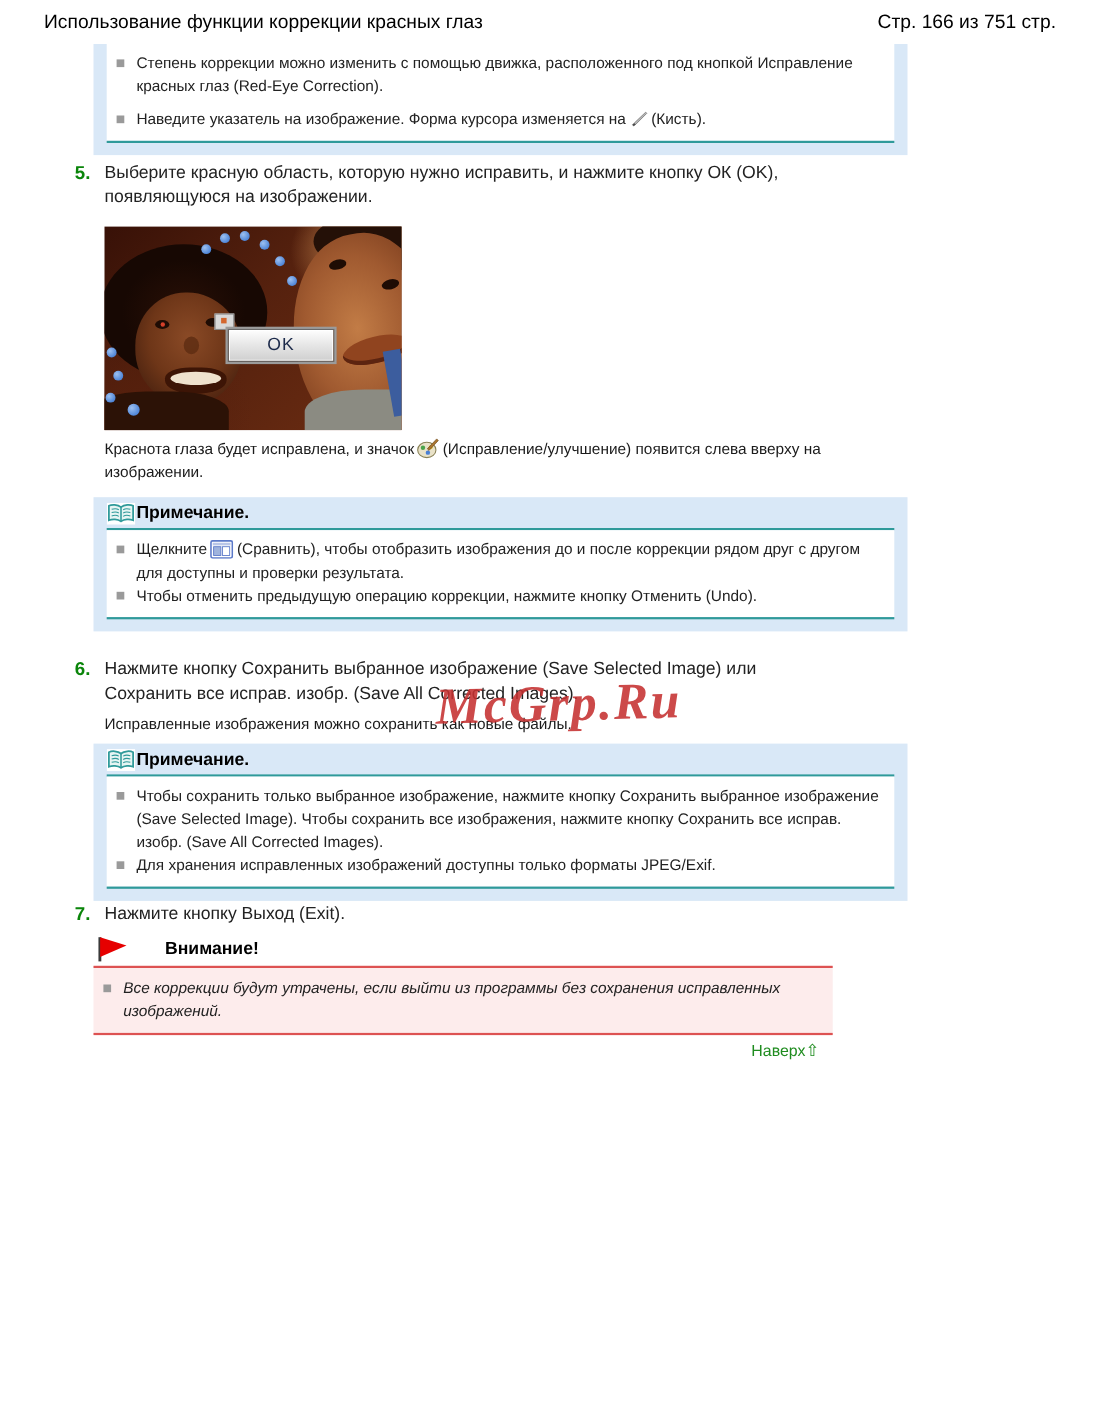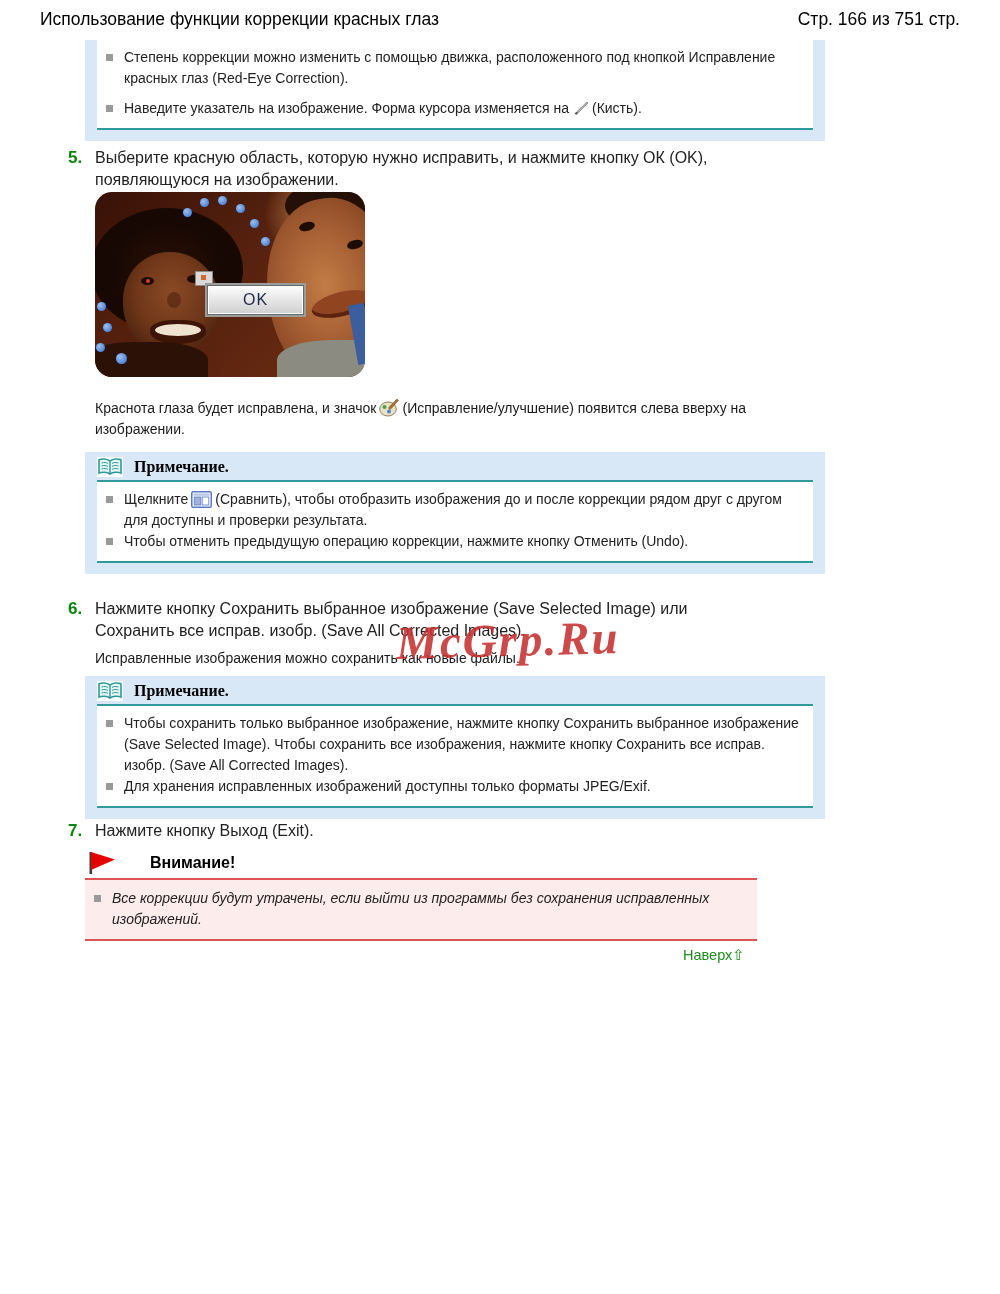--- a/index.html
+++ b/index.html
@@ -18,35 +18,34 @@
   .blue-panel{left:85px;width:740px;background:var(--blue-panel);}
   .white-inner{margin:0 12px;background:#ffffff;padding:7px 0 9px 0;}
   .teal-line{height:2px;background:var(--teal);margin:0 12px;}
 
   .bullet-item{position:relative;padding:0 6px 0 27px;font-size:14px;line-height:21px;color:#222;}
   .bullet-item + .bullet-item{margin-top:9px;}
   .bullet-item.tight + .bullet-item.tight{margin-top:0;}
   .sq{position:absolute;left:9px;top:7px;width:7px;height:7px;background:#9a9a9a;}
 
   
-  .note-title-row{display:flex;align-items:center;gap:11px;padding:5px 0 3px 12px;font-family:Liberation Serif, serif;}
+  .note-title-row{display:flex;align-items:center;gap:1px;padding:5px 0 3px 12px;}
   .note-title{font-size:16px;font-weight:bold;color:#000;}
   .note-pad-bottom{height:11px;}
 
   
   .step-num{font-size:17px;font-weight:bold;color:var(--step-green);}
   .step-text{font-size:16px;line-height:22px;color:#222;}
 
   
-  .photo{left:95px;top:192px;width:270px;height:185px;overflow:hidden;
+  .photo{left:95px;top:206px;width:270px;height:185px;overflow:hidden;
     background:
       radial-gradient(95px 75px at 88% 12%, #d8985a 0%, rgba(130,60,25,0) 72%),
       radial-gradient(150px 130px at 8% 92%, #56200d 0%, rgba(40,12,5,0) 75%),
       linear-gradient(135deg,#381107 0%, #55210e 45%, #6d2d12 100%);
-    border-radius: 17px;
   }
   .ph{position:absolute;}
   .hair-left{left:-4px;top:16px;width:152px;height:124px;border-radius:50%;
     background:radial-gradient(70px 60px at 50% 50%, #2a1006 0%, #170803 80%);}
   .face-left{left:28px;top:60px;width:97px;height:102px;border-radius:48% 52% 50% 50%;
     background:radial-gradient(58px 66px at 50% 40%, #8a4a26 0%, #6e3618 62%, #4c2310 100%);}
   .eye{background:#1e0c04;border-radius:50%;}
   .eye-l1{left:46px;top:85px;width:13px;height:8px;}
   .red-dot{left:51px;top:87px;width:4px;height:4px;background:#d4402a;border-radius:50%;}
   .eye-l2{left:92px;top:83px;width:13px;height:8px;}

